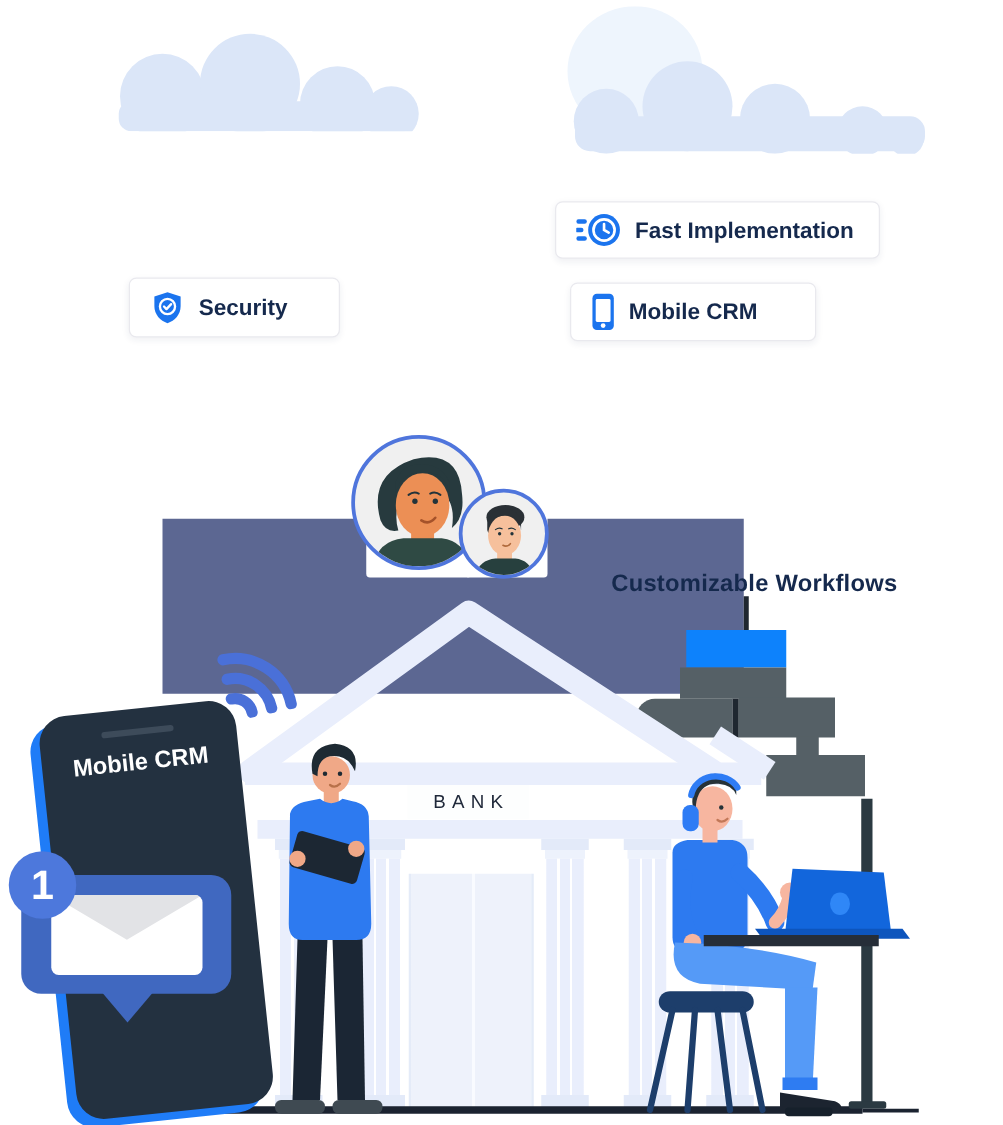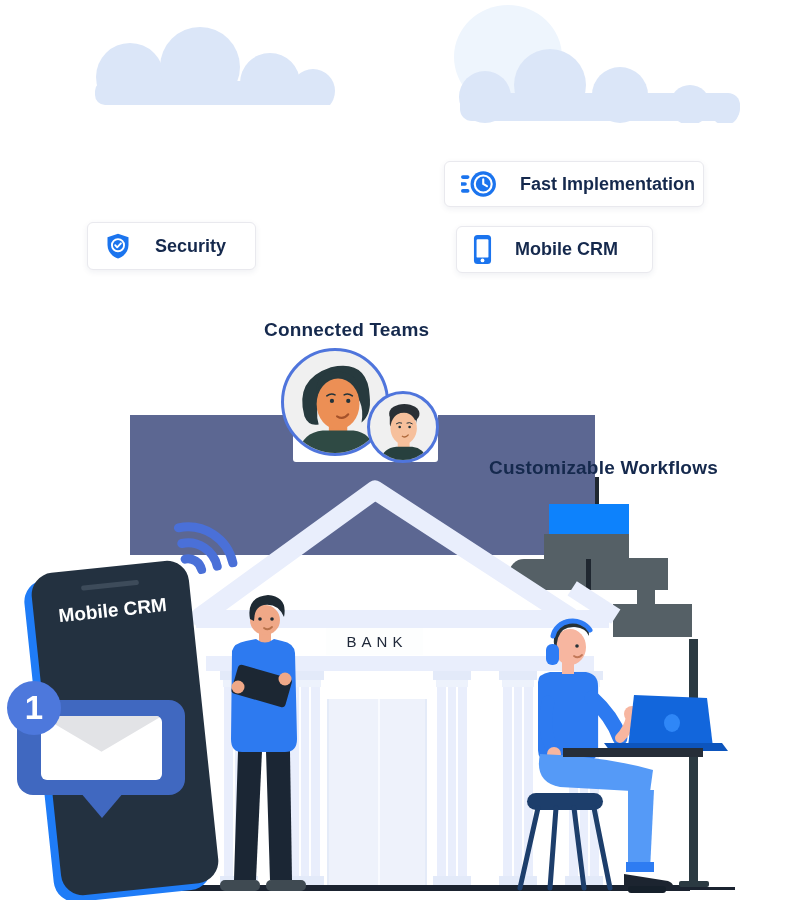--- a/index.html
+++ b/index.html
@@ -1,21 +1,21 @@
 <!DOCTYPE html>
 <html style="--cloud: #dbe6f8; --sun: #eef5fd; --icon-blue: #1b74ee; --label-navy: #15294d; --building: #5c6792; --roof-light: #e9eefc; --workflow-blue: #0d82fc; --workflow-gray: #556066; --bubble-blue: #4068c0; --badge-blue: #4d78dc; --phone-body: #233140; --phone-edge: #1f7cf7; --avatar-ring: #4f75dc; --wifi-blue: #4a70d8; --floor-dark: #1b2330; --person-blue: #2d7af0; --pants-light-blue: #559af7; --stool-navy: #1d3e6b; --laptop-blue: #1266dc;"><head>
 <meta charset="utf-8">
 <style>
   html,body{margin:0;padding:0;background:#fff;}
   .scene{position:relative;width:802px;height:900px;background:#ffffff;overflow:hidden;
          font-family:"Liberation Sans",sans-serif;}
   .abs{position:absolute;}
 
   
-  .card{position:absolute;display:flex;align-items:center;gap:23px;padding:0 16px;
+  .card{position:absolute;display:flex;align-items:center;gap:11px;padding:0 16px;
         background:#fff;border:1px solid #e9e9ee;border-radius:6px;
         box-shadow:0 2px 6px rgba(30,40,80,.07);box-sizing:border-box;}
   .card .label{font-size:18px;font-weight:600;color:var(--label-navy,#15294d);white-space:nowrap;}
   .card .icon{color:var(--icon-blue,#1b74ee);display:flex;align-items:center;}
 
   .section-label{position:absolute;font-size:19px;font-weight:700;color:var(--label-navy,#15294d);
                  white-space:nowrap;letter-spacing:.2px;}
 
   
   .building{position:absolute;left:130px;top:415px;width:465px;height:140px;background:var(--building,#5c6792);}
@@ -146,21 +146,20 @@
       <div class="cap2"></div>
       <div class="shaft"></div>
       <div class="base"></div>
     </div>
 
   <div class="door"></div>
 
   <div class="floor" style="left:150px;top:885px;width:540px;height:6px"></div>
   <div class="floor" style="left:690px;top:887px;width:45px;height:3px"></div>
 
-  <div class="section-label" style="left:264px;top:319px">Connected Teams</div>
   <div class="avatar-card" style="left:293px;top:344px;width:84px;height:118px"></div>
   <div class="avatar-card" style="left:372px;top:386px;width:66px;height:76px"></div>
 
   <div class="avatar" style="left:281px;top:348px;width:108px;height:108px">
     <svg width="102" height="102" viewBox="0 0 100 100">
       <path d="M20 64 Q10 28 46 16 Q82 8 84 44 Q86 62 76 70 Q80 46 62 38 Q44 32 36 48 Q30 58 34 72 Q24 74 20 64 Z" fill="#273a3e"></path>
       <rect x="44" y="62" width="18" height="20" fill="#ec8f55"></rect>
       <ellipse cx="53" cy="52" rx="21" ry="25" fill="#ec8f55"></ellipse>
       <path d="M32 44 Q34 26 54 26 Q72 26 74 44 L74 34 Q68 20 52 20 Q36 20 32 34 Z" fill="#273a3e"></path>
       <circle cx="47" cy="49" r="2.1" fill="#22333a"></circle>
@@ -252,21 +251,21 @@
     <path d="M128 192 L154 192 L150 272 L128 272 Z" fill="var(--pants-light-blue,#559af7)"></path>
     <rect x="126" y="264" width="28" height="10" fill="#2e7cf2"></rect>
     <path d="M124 276 L168 283 Q177 287 170 292 L124 292 Z" fill="#1c2430"></path>
     <rect x="128" y="288" width="38" height="7" rx="3" fill="#16202b"></rect>
     <polygon points="134,97 207,100 213,149 128,149" fill="var(--laptop-blue,#1266dc)"></polygon>
     <ellipse cx="172" cy="125" rx="8" ry="9" fill="#2f87f7"></ellipse>
     <polygon points="104,145 222,145 228,153 110,153" fill="#0d55bd"></polygon>
     <rect x="63" y="150" width="140" height="9" fill="#262e38"></rect>
   </svg>
 
-  <div class="card" style="left:87px;top:222px;width:169px;height:48px">
+  <div class="card" style="left:103px;top:222px;width:169px;height:48px">
     <span class="icon">
       <svg width="28" height="30" viewBox="0 0 24 24">
         <path d="M12 1.5 L21 4.5 V11 C21 17 17 21 12 22.8 C7 21 3 17 3 11 V4.5 Z" fill="currentColor"></path>
         <circle cx="12" cy="11.3" r="5.2" fill="none" stroke="#fff" stroke-width="1.6"></circle>
         <path d="M9.6 11.3 l1.7 1.8 l3.2 -3.4" fill="none" stroke="#fff" stroke-width="1.6" stroke-linecap="round" stroke-linejoin="round"></path>
       </svg>
     </span>
     <span class="label">Security</span>
   </div>
 

